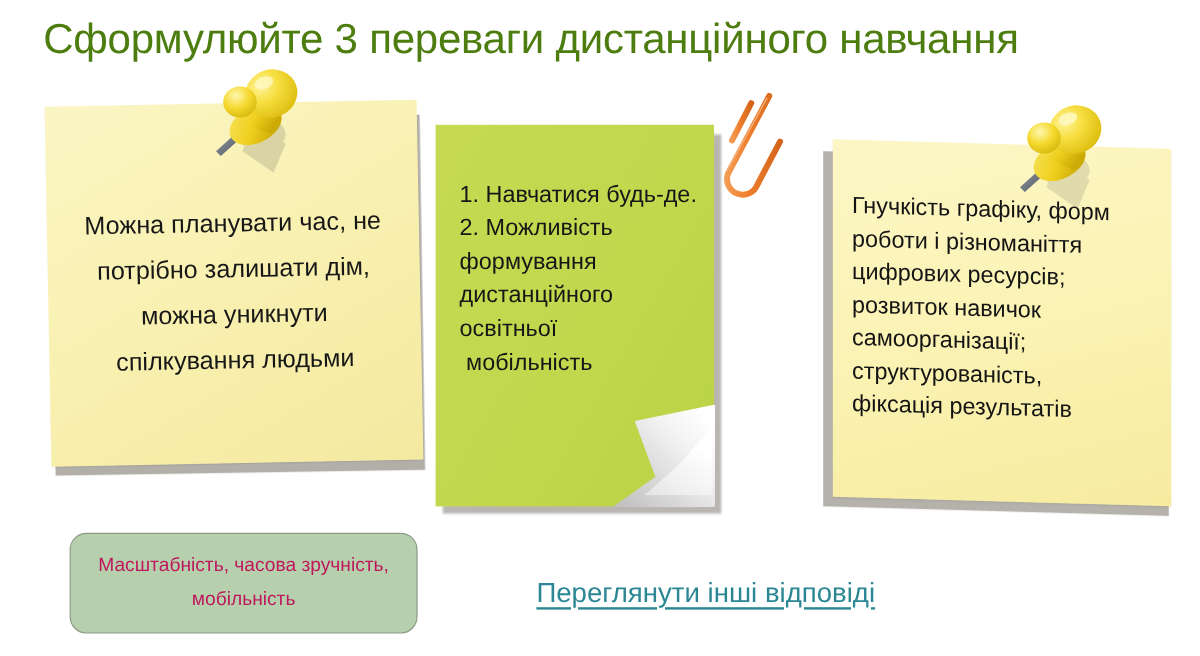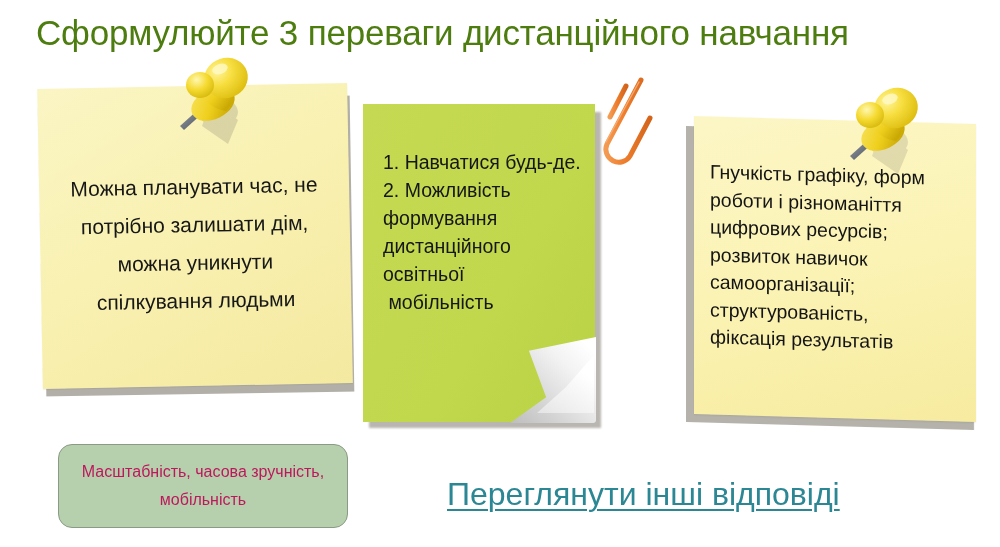--- a/index.html
+++ b/index.html
@@ -206,21 +206,21 @@
     line-height: 28px;
     color: #be185d;
     padding: 0 10px;
   }
 
   
   #more-link {
     position: absolute;
     left: 447px;
     top: 478px;
-    font-size: 32px;
+    font-size: 23px;
     line-height: 32px;
     color: #2b8793;
     text-decoration: underline;
     text-underline-offset: 4px;
     text-decoration-thickness: 2px;
     white-space: nowrap;
     cursor: pointer;
   }
 </style>
 </head>

